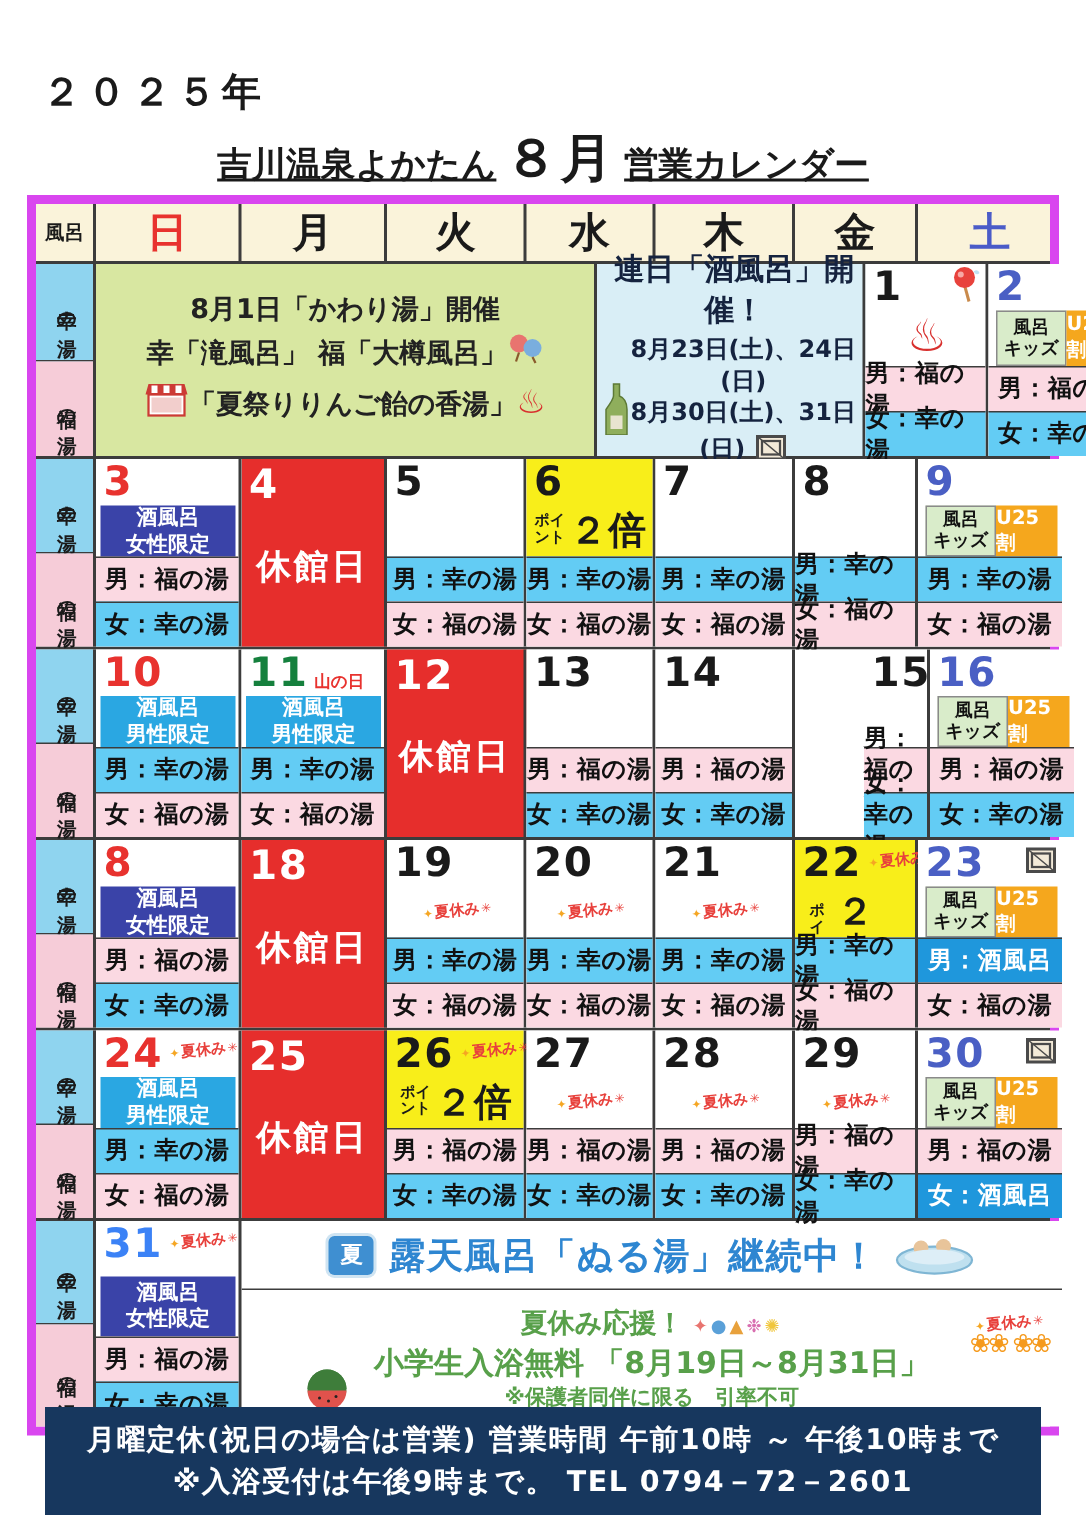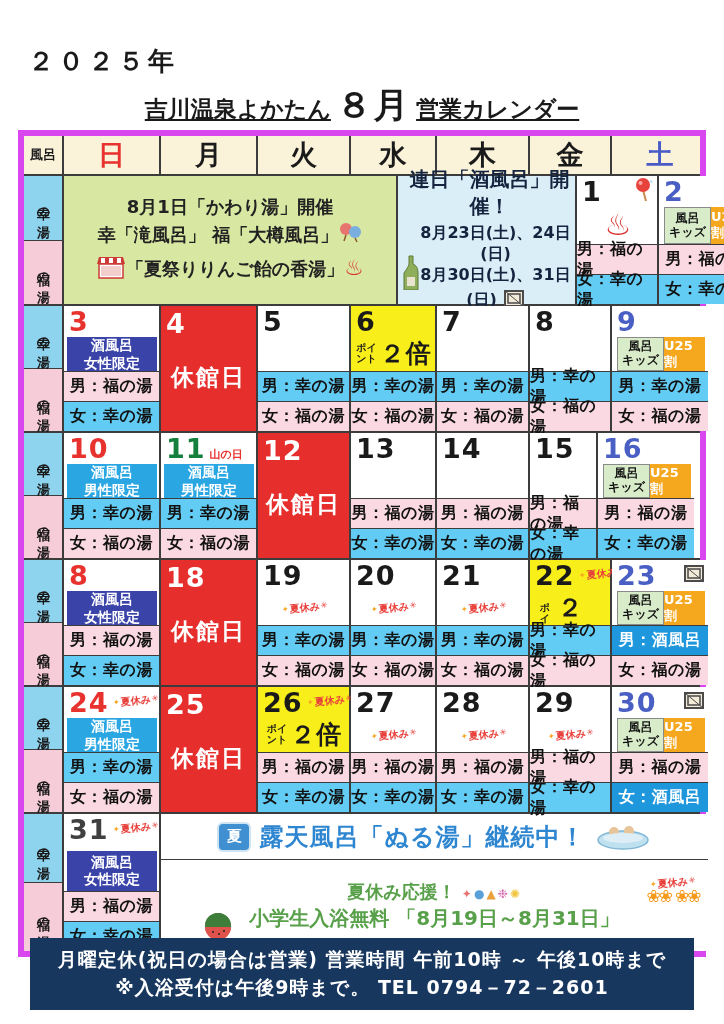--- a/index.html
+++ b/index.html
@@ -314,21 +314,21 @@
         <div class="cell" style="width: 93px;">
           <div class="datezone">
             <div class="numrow">
               <span class="num" style="color: rgb(26, 26, 26);">14</span>
               <span class="spacer"></span>
             </div>
           </div>
           <div class="mw" style="background: rgb(251, 217, 226); color: rgb(17, 17, 17);">男：福の湯</div>
           <div class="mw" style="background: rgb(99, 204, 244); color: rgb(17, 17, 17);">女：幸の湯</div>
         </div>
-        <div class="cell" style="width: 68px;">
+        <div class="cell" style="width: 90px; padding-left: 46px;">
           <div class="datezone">
             <div class="numrow">
               <span class="num" style="color: rgb(26, 26, 26);">15</span>
               <span class="spacer"></span>
             </div>
           </div>
           <div class="mw" style="background: rgb(251, 217, 226); color: rgb(17, 17, 17);">男：福の湯</div>
           <div class="mw" style="background: rgb(99, 204, 244); color: rgb(17, 17, 17);">女：幸の湯</div>
         </div>
         <div class="cell" style="width: 96px;">
@@ -581,21 +581,21 @@
         </div>
       </div>
       <div class="row" style="height: 137px;">
         <div class="bathcol" style="width: 40px;">
           <div class="bathhalf top" style="background: rgb(143, 212, 239);">幸の湯</div>
           <div class="bathhalf" style="background: rgb(246, 204, 216);">福の湯</div>
         </div>
         <div class="cell" style="width: 97px;">
           <div class="datezone">
             <div class="numrow">
-              <span class="num" style="color: #404040;">31</span>
+              <span class="num" style="color: #3b82f6;">31</span>
               <span class="sticker top">
                 <span class="dec1">✦</span>
                 <span>夏休み</span>
                 <span class="dec2">✳</span>
               </span>
               <span class="spacer"></span>
             </div>
             <div class="sakebadge" style="background: rgb(58, 67, 168);">
               <div>酒風呂</div>
               <div>女性限定</div>
@@ -611,20 +611,21 @@
             <span class="icon-inline"><svg width="54" height="30" viewBox="0 0 54 30">
                 <ellipse cx="27" cy="20" rx="25" ry="9" fill="#bfe0ef" stroke="#7fb6d4" stroke-width="1.5"></ellipse>
                 <circle cx="18" cy="12" r="5" fill="#e8c49a"></circle>
                 <circle cx="33" cy="11" r="5" fill="#e8c49a"></circle>
                 <ellipse cx="27" cy="18" rx="20" ry="5" fill="#ddeef7"></ellipse>
               </svg></span>
           </div>
           <div class="ban-bot">
             <div class="s1"><span>夏休み応援！</span><span class="decos"> <span style="color:#e8746f">✦</span><span style="color:#5aa0d8">●</span><span style="color:#e8a13c">▲</span><span style="color:#d86fb0">❉</span><span style="color:#f0c63c">✺</span></span></div>
             <div class="s2">小学生入浴無料 「8月19日～8月31日」</div>
+            <div class="s3">※保護者同伴に限る　引率不可</div>
             <span class="wm"><svg width="30" height="30" viewBox="0 0 30 30">
                 <circle cx="15" cy="15" r="13" fill="#3e7d3a"></circle>
                 <path d="M15 15 m-13 0 a13 13 0 0 1 26 0 z" fill="#3e7d3a"></path>
                 <path d="M28 16 a13 13 0 0 1 -26 0 z" fill="#e0524c"></path>
                 <circle cx="10" cy="21" r="1" fill="#222"></circle>
                 <circle cx="16" cy="23" r="1" fill="#222"></circle>
                 <circle cx="21" cy="20" r="1" fill="#222"></circle>
               </svg></span>
             <div class="kidsgrp"><span class="sticker">
                 <span class="dec1">✦</span>

